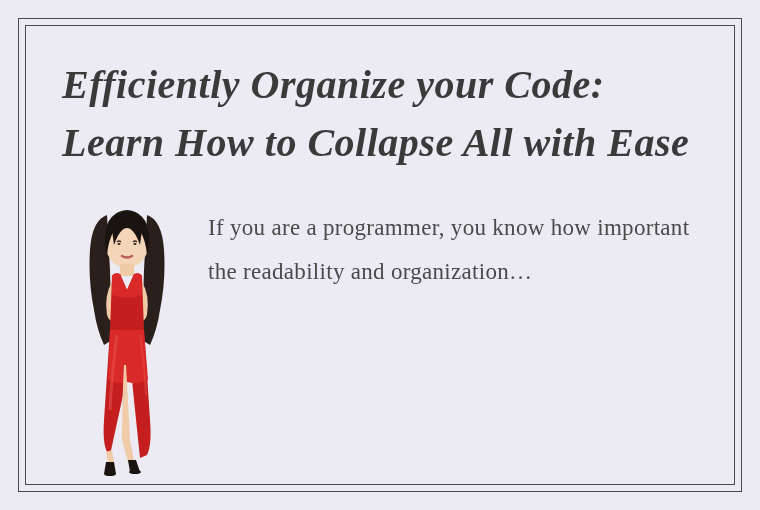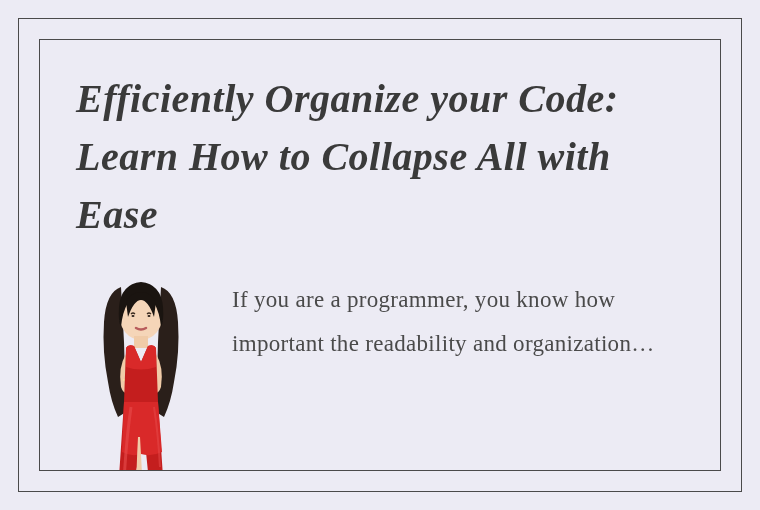--- a/index.html
+++ b/index.html
@@ -11,21 +11,21 @@
       width: 760px;
       height: 510px;
       background: #ecebf4;
       padding: 18px;
       font-family: Georgia, serif;
     }
     .outer-frame {
       width: 100%;
       height: 100%;
       border: 1.5px solid #4a4a4a;
-      padding: 20px;
+      padding: 6px;
     }
     .inner-frame {
       width: 100%;
       height: 100%;
       border: 1px solid #4a4a4a;
       padding: 30px 36px 20px 36px;
       position: relative;
       overflow: hidden;
     }
     .title {
@@ -33,21 +33,21 @@
       font-style: italic;
       font-size: 40px;
       line-height: 1.45;
       color: #3a3a3a;
       margin-bottom: 28px;
       letter-spacing: 0.5px;
     }
     .content-row {
       display: flex;
       align-items: flex-start;
-      gap: 26px;
+      gap: 16px;
     }
     .illustration {
       width: 130px;
       height: 280px;
       flex-shrink: 0;
       position: relative;
     }
     .figure-svg {
       width: 100%;
       height: 100%;

